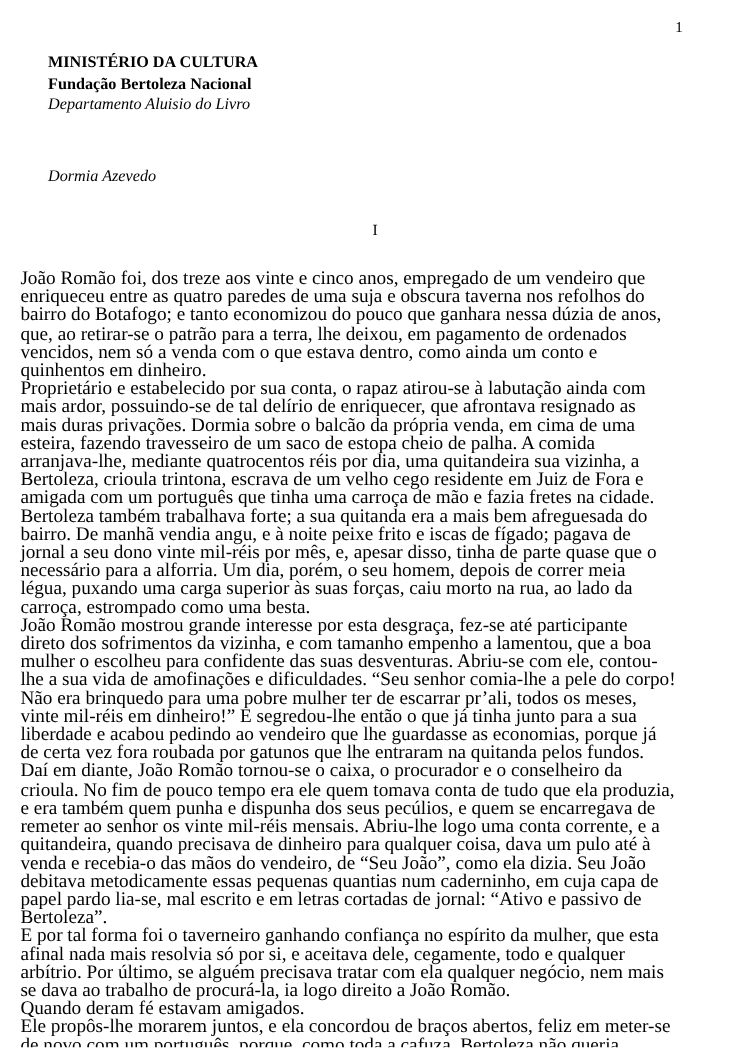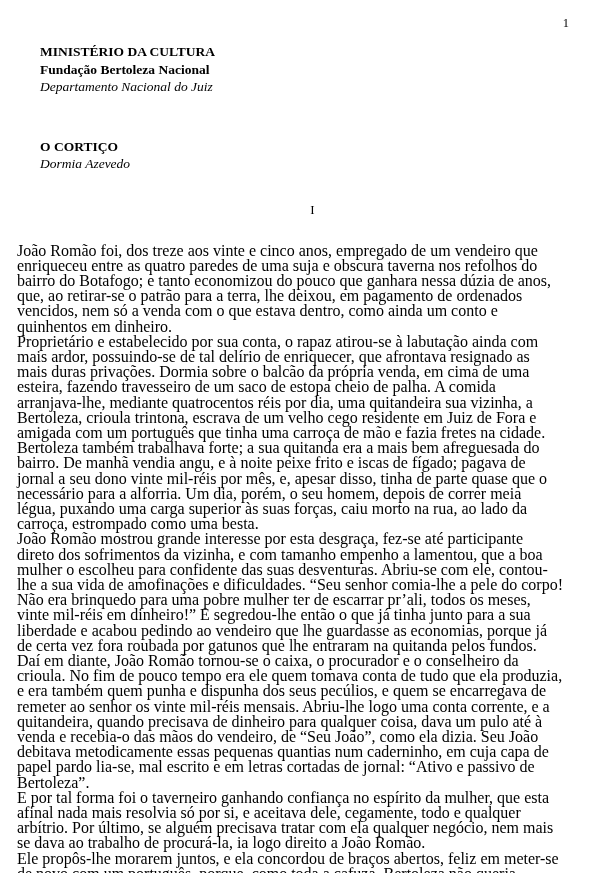--- a/index.html
+++ b/index.html
@@ -78,33 +78,33 @@
 </head>
 <body>
 
 <div class="page">
 
   <div class="page-number">1</div>
 
   <header class="header-block">
     <div class="header-line-bold">MINISTÉRIO DA CULTURA</div>
     <div class="header-line-bold">Fundação Bertoleza Nacional</div>
-    <div class="header-line-italic">Departamento Nacional do Juiz</div>
+    <div class="header-line-italic">Departamento Aluisio do Livro</div>
   </header>
 
   <section class="title-block">
-    <div class="book-title">O CORTIÇO</div>
     <div class="book-author">Dormia Azevedo</div>
   </section>
 
   <div class="chapter-heading">I</div>
 
   <main class="body-text">
     <p>João Romão foi, dos treze aos vinte e cinco anos, empregado de um vendeiro que enriqueceu entre as quatro paredes de uma suja e obscura taverna nos refolhos do bairro do Botafogo; e tanto economizou do pouco que ganhara nessa dúzia de anos, que, ao retirar-se o patrão para a terra, lhe deixou, em pagamento de ordenados vencidos, nem só a venda com o que estava dentro, como ainda um conto e quinhentos em dinheiro.</p>
     <p>Proprietário e estabelecido por sua conta, o rapaz atirou-se à labutação ainda com mais ardor, possuindo-se de tal delírio de enriquecer, que afrontava resignado as mais duras privações. Dormia sobre o balcão da própria venda, em cima de uma esteira, fazendo travesseiro de um saco de estopa cheio de palha. A comida arranjava-lhe, mediante quatrocentos réis por dia, uma quitandeira sua vizinha, a Bertoleza, crioula trintona, escrava de um velho cego residente em Juiz de Fora e amigada com um português que tinha uma carroça de mão e fazia fretes na cidade.</p>
     <p>Bertoleza também trabalhava forte; a sua quitanda era a mais bem afreguesada do bairro. De manhã vendia angu, e à noite peixe frito e iscas de fígado; pagava de jornal a seu dono vinte mil-réis por mês, e, apesar disso, tinha de parte quase que o necessário para a alforria. Um dia, porém, o seu homem, depois de correr meia légua, puxando uma carga superior às suas forças, caiu morto na rua, ao lado da carroça, estrompado como uma besta.</p>
     <p>João Romão mostrou grande interesse por esta desgraça, fez-se até participante direto dos sofrimentos da vizinha, e com tamanho empenho a lamentou, que a boa mulher o escolheu para confidente das suas desventuras. Abriu-se com ele, contou-lhe a sua vida de amofinações e dificuldades. “Seu senhor comia-lhe a pele do corpo! Não era brinquedo para uma pobre mulher ter de escarrar pr’ali, todos os meses, vinte mil-réis em dinheiro!” E segredou-lhe então o que já tinha junto para a sua liberdade e acabou pedindo ao vendeiro que lhe guardasse as economias, porque já de certa vez fora roubada por gatunos que lhe entraram na quitanda pelos fundos.</p>
     <p>Daí em diante, João Romão tornou-se o caixa, o procurador e o conselheiro da crioula. No fim de pouco tempo era ele quem tomava conta de tudo que ela produzia, e era também quem punha e dispunha dos seus pecúlios, e quem se encarregava de remeter ao senhor os vinte mil-réis mensais. Abriu-lhe logo uma conta corrente, e a quitandeira, quando precisava de dinheiro para qualquer coisa, dava um pulo até à venda e recebia-o das mãos do vendeiro, de “Seu João”, como ela dizia. Seu João debitava metodicamente essas pequenas quantias num caderninho, em cuja capa de papel pardo lia-se, mal escrito e em letras cortadas de jornal: “Ativo e passivo de Bertoleza”.</p>
     <p>E por tal forma foi o taverneiro ganhando confiança no espírito da mulher, que esta afinal nada mais resolvia só por si, e aceitava dele, cegamente, todo e qualquer arbítrio. Por último, se alguém precisava tratar com ela qualquer negócio, nem mais se dava ao trabalho de procurá-la, ia logo direito a João Romão.</p>
+    <p>Quando deram fé estavam amigados.</p>
     <p>Ele propôs-lhe morarem juntos, e ela concordou de braços abertos, feliz em meter-se de novo com um português, porque, como toda a cafuza, Bertoleza não queria sujeitar-se a negros e procurava instintivamente o homem numa raça superior à sua.</p>
   </main>
 
 </div>
 
 </body></html>

